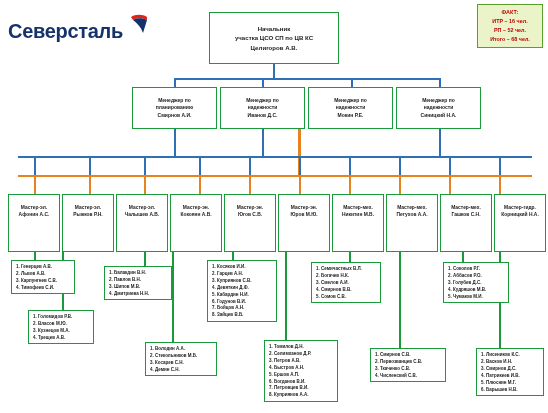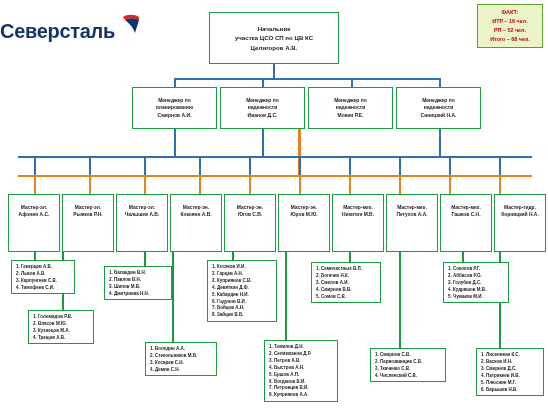--- a/index.html
+++ b/index.html
@@ -6,21 +6,21 @@
   body{
     width:548px;height:413px;
     background:#ffffff;
     font-family:"Liberation Sans","DejaVu Sans",sans-serif;
     overflow:hidden;
     position:relative;
   }
   #root{position:absolute;left:0;top:0;width:548px;height:413px;}
 
   
-  .logo{position:absolute;left:0;top:14px;width:150px;height:36px;}
+  .logo{position:absolute;left:8px;top:14px;width:150px;height:36px;}
   .logo-text{
     position:absolute;left:0;top:6px;
     font-size:20px;font-weight:bold;color:#16326b;
     letter-spacing:-0.3px;white-space:nowrap;
   }
   .logo-mark{position:absolute;left:122px;top:0px;width:18px;height:20px;}
 
   
   .factbox{
     position:absolute;left:477px;top:4px;width:66px;height:44px;

